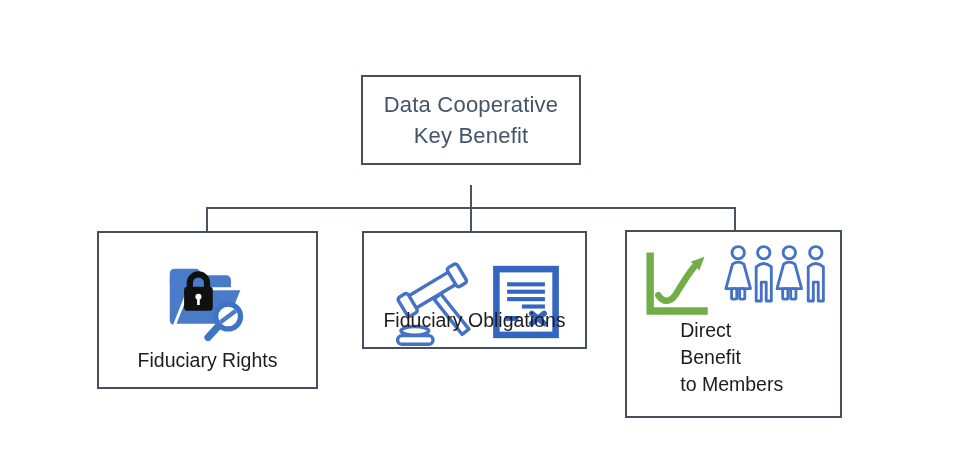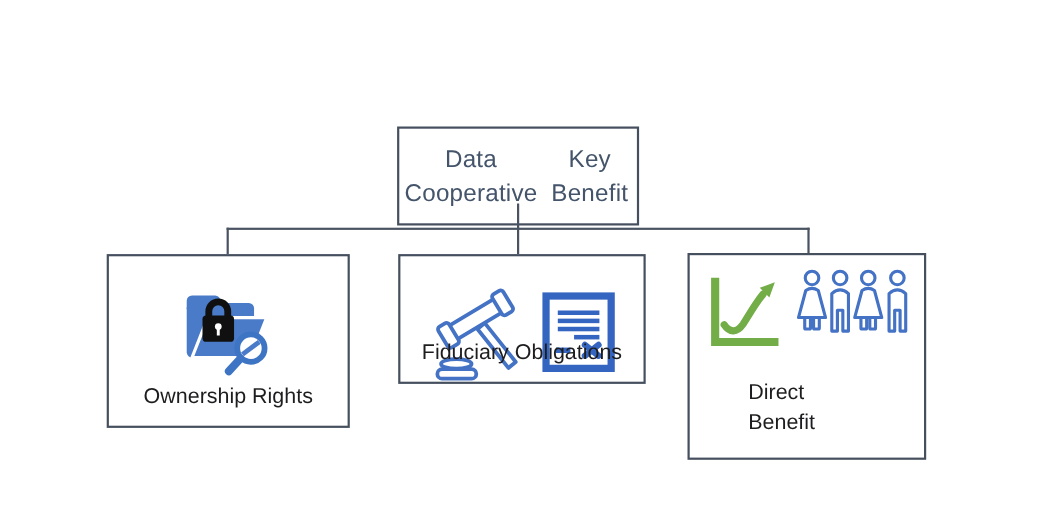--- a/index.html
+++ b/index.html
@@ -21,21 +21,21 @@
   .canvas{
     position:relative;width:960px;height:475px;
     background:var(--canvas-bg);overflow:hidden;
   }
   .node{
     position:absolute;background:#fff;
     border:2px solid var(--node-border);
   }
   .root-node{
     left:361px;top:75px;width:220px;height:90px;
-    display:flex;flex-direction:row;align-items:center;justify-content:center;margin-top:40px;
+    display:flex;flex-direction:column;align-items:center;justify-content:center;
   }
   .root-line{
     color:var(--title-text);font-size:22px;line-height:31px;text-align:center;
     letter-spacing:.2px;
   }
   .child-node{background:#fff;}
   .node-ownership{left:97px;top:231px;width:221px;height:158px;}
   .node-fiduciary{left:362px;top:231px;width:225px;height:118px;}
   .node-benefit{left:625px;top:230px;width:217px;height:188px;}
   .icon-row{
@@ -106,21 +106,21 @@
         <path class="lock-stroke" d="M31,29 v-6 a9,9 0 0 1 18,0 v6"></path>
         <rect class="lock-fill" x="25" y="27" width="30" height="25" rx="3.5"></rect>
         <circle cx="40" cy="37.5" r="3.2" fill="#ffffff"></circle>
         <rect x="38.6" y="39.5" width="2.8" height="6.5" fill="#ffffff"></rect>
         <circle class="lens-fill" cx="71" cy="58" r="13"></circle>
         <line class="lens-wedge" x1="63" y1="64" x2="79" y2="52"></line>
         <circle class="mag-stroke" cx="71" cy="58" r="13"></circle>
         <line class="mag-handle" x1="61" y1="68" x2="50" y2="80"></line>
       </svg>
     </div>
-    <div class="node-label">Ownership Rights</div>
+    <div class="node-label">Fiduciary Rights</div>
   </div>
 
   <div class="node child-node node-fiduciary">
     <div class="icon-row">
       <svg width="92" height="88" viewBox="0 0 92 92" aria-hidden="true">
         <polygon class="oline" points="47.1,39.8 54.1,34.2 83.5,71.2 76.5,76.8"></polygon>
         <g transform="rotate(-31 45 30)">
           <rect class="oline" x="18" y="23" width="54" height="15" rx="2.5"></rect>
           <rect class="oline" x="9" y="19" width="12" height="23" rx="3"></rect>
           <rect class="oline" x="69" y="19" width="12" height="23" rx="3"></rect>
@@ -159,16 +159,17 @@
         <circle class="p-oline" cx="69" cy="9" r="6.5"></circle>
         <path class="p-oline" d="M63,21 Q69,17 75,21 L82,47 L56,47 Z"></path>
         <rect class="p-oline" x="62" y="47" width="5.5" height="11" rx="1"></rect>
         <rect class="p-oline" x="70.5" y="47" width="5.5" height="11" rx="1"></rect>
         <circle class="p-oline" cx="97" cy="9" r="6.5"></circle>
         <path class="p-oline" d="M89,24 Q97,17 105,24 L105,60 L99.6,60 L99.6,40 L94.4,40 L94.4,60 L89,60 Z"></path>
       </svg>
     </div>
     <div class="node-label">
       <div>Direct Benefit</div>
+      <div>to Members</div>
     </div>
   </div>
 
 </div>
 
 </body></html>

